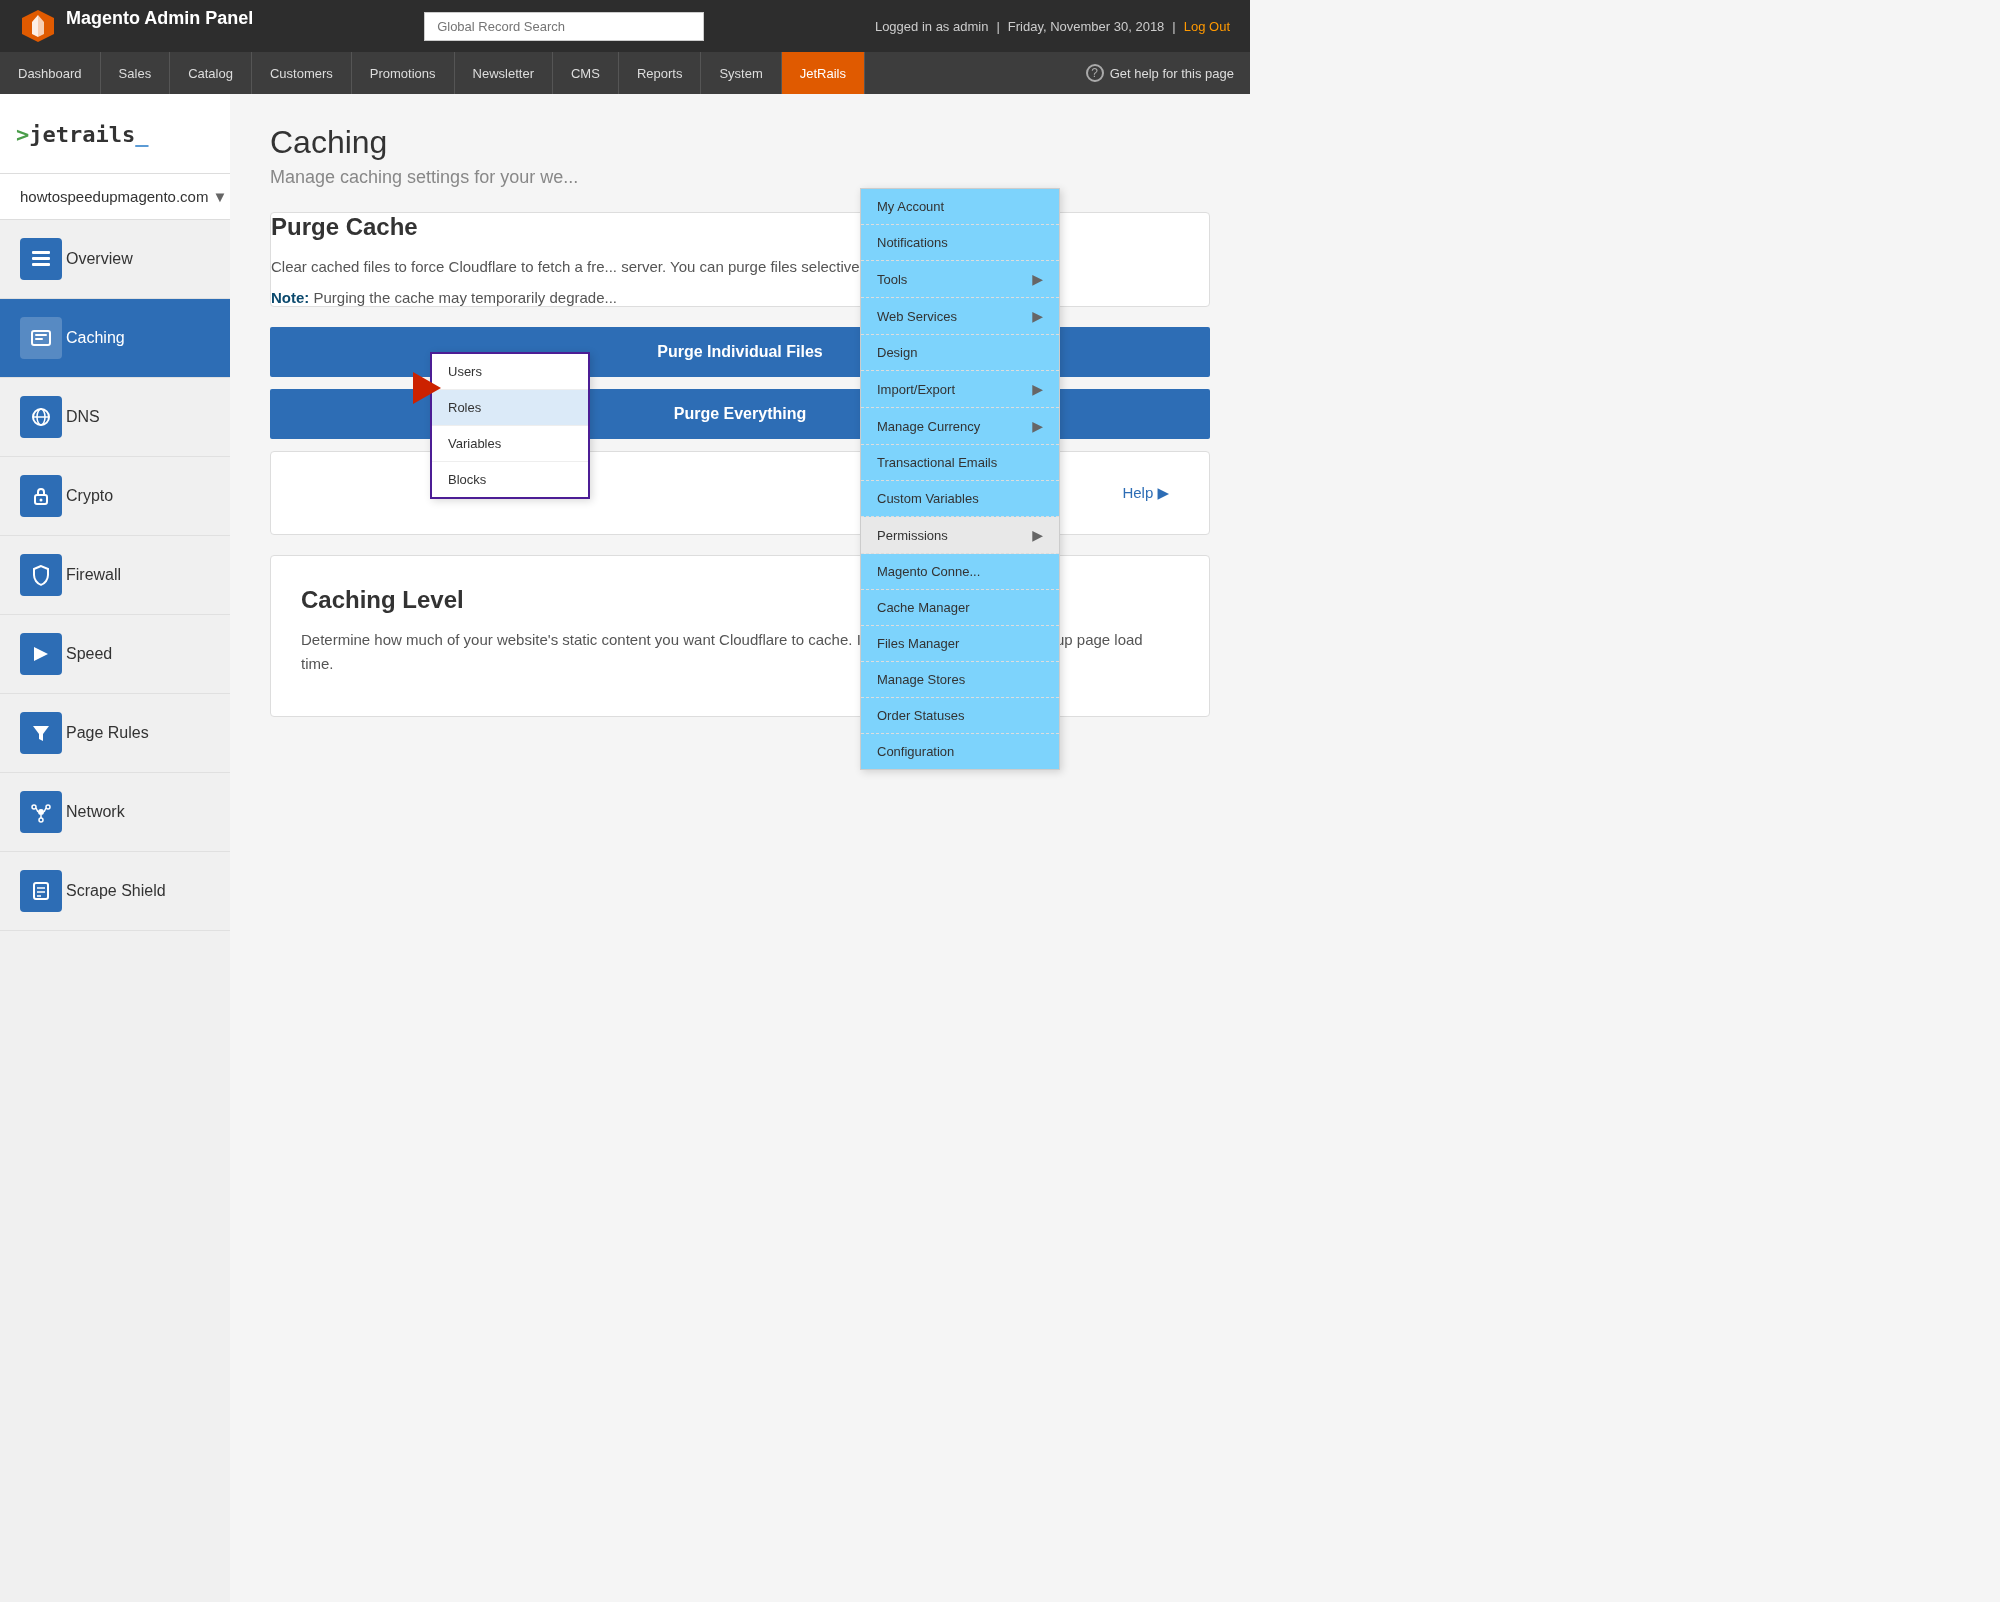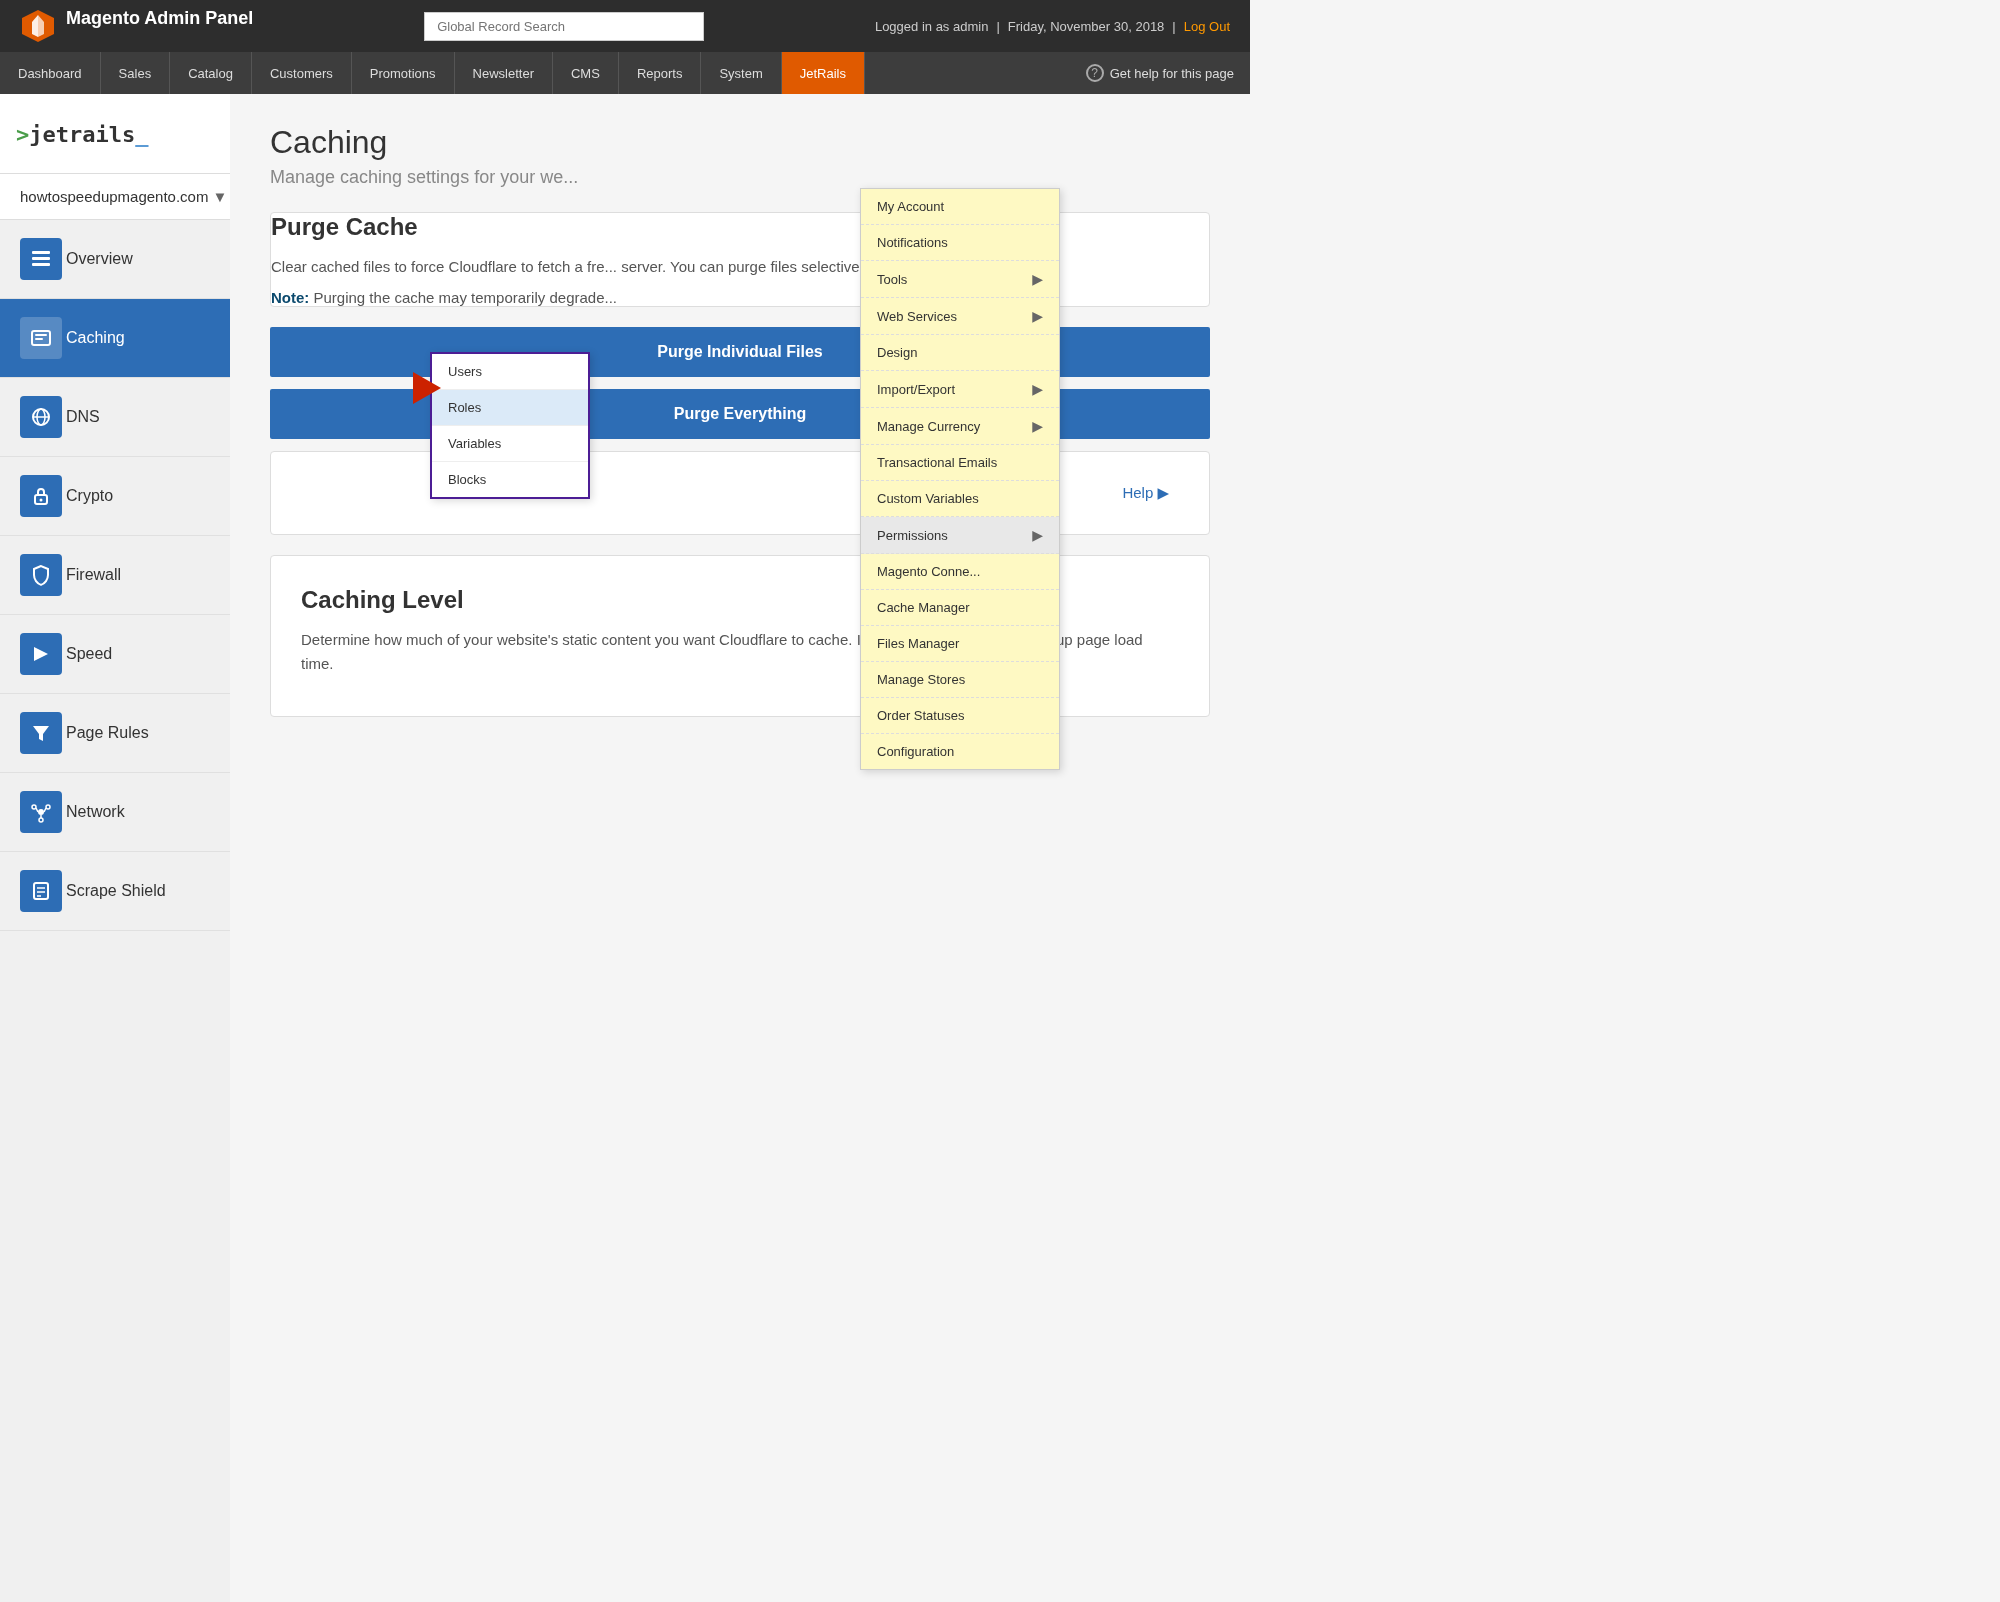--- a/index.html
+++ b/index.html
@@ -216,21 +216,21 @@
     .caching-level-card {
       background: white;
       border: 1px solid #ddd;
       border-radius: 4px;
       padding: 30px;
     }
     .system-dropdown {
       position: absolute;
       top: 94px;
       left: 630px;
-      background: #fef9c3;
+      background: #7dd3fc;
       border: 1px solid #ccc;
       min-width: 200px;
       z-index: 200;
       box-shadow: 2px 2px 8px rgba(0,0,0,0.15);
     }
     .dropdown-item {
       padding: 10px 16px;
       font-size: 13px;
       color: #333;
       cursor: pointer;

